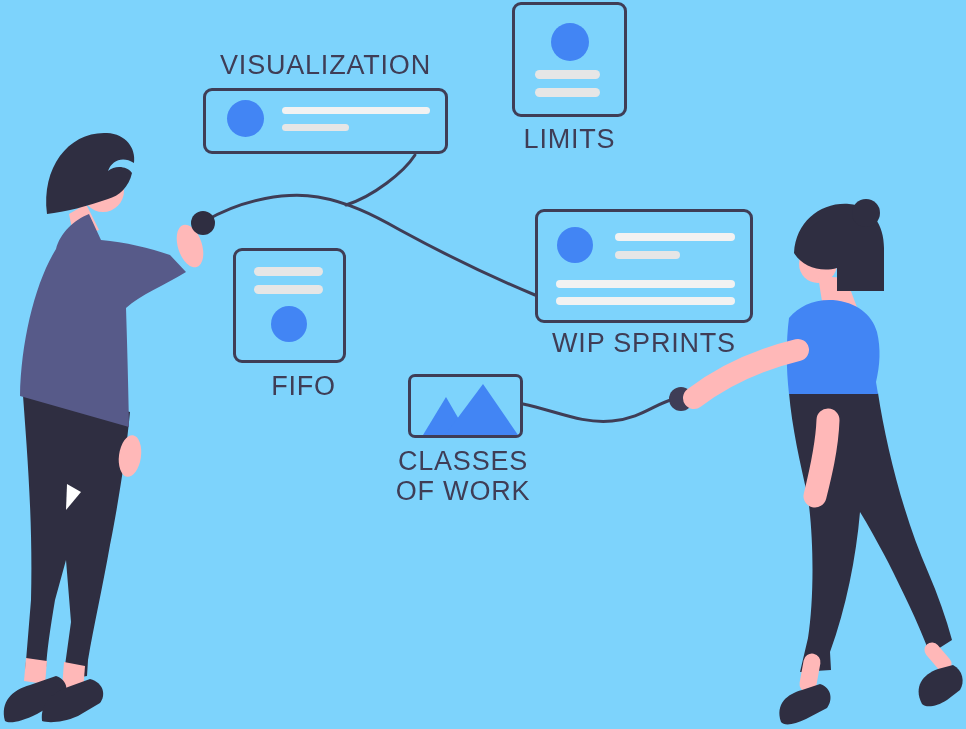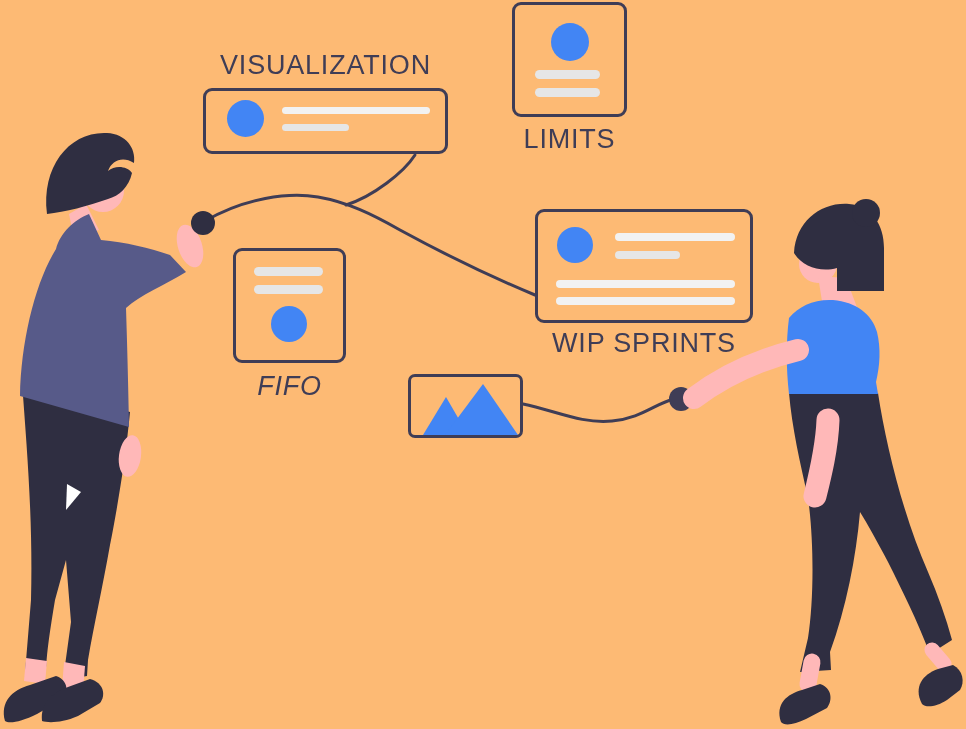--- a/index.html
+++ b/index.html
@@ -1,19 +1,19 @@
 <!DOCTYPE html>
 <html><head>
 <meta charset="utf-8">
 <style>
   html,body{margin:0;padding:0;background:#ffffff;}
   .scene{
     position:relative;
     width:966px;height:729px;
-    background:#fdba74;
+    background:#7dd3fc;
     overflow:hidden;
     font-family:"Liberation Sans", sans-serif;
   }
   .layer{position:absolute;left:0;top:0;}
   .card{
     position:absolute;
     border:3px solid #3f3d56;
     border-radius:9px;
     box-sizing:border-box;
     background:transparent;
@@ -31,21 +31,21 @@
     text-align:center;
     line-height:30px;
     white-space:nowrap;
   }
   
   #card-visualization{left:203px;top:88px;width:245px;height:66px;}
   #label-visualization{left:178px;top:50px;width:295px;}
   #card-sprints{left:512px;top:2px;width:115px;height:115px;}
   #label-sprints{left:482px;top:124px;width:175px;}
   #card-fifo{left:233px;top:248px;width:113px;height:115px;}
-  #label-fifo{left:218px;top:371px;width:143px;font-style:italic;}
+  #label-fifo{left:232px;top:371px;width:143px;}
   #card-wip{left:535px;top:209px;width:218px;height:114px;}
   #label-wip{left:544px;top:328px;width:200px;}
   #card-classes{left:408px;top:374px;width:115px;height:64px;border-radius:7px;}
   #label-classes{left:380px;top:446px;width:166px;}
   .mountains{position:absolute;left:0;bottom:0;}
 </style>
 </head>
 <body>
 
 <div class="scene">
@@ -120,14 +120,18 @@
     <span class="bar light" style="left:18px;top:85px;width:179px;height:8px;"></span>
   </div>
   <div class="node-label" id="label-wip">WIP SPRINTS</div>
 
   <div class="card" id="card-classes">
     <svg class="mountains" width="109" height="58" viewBox="0 0 109 58">
       <polygon points="12,58 35,20 57,58" fill="#4285f4"></polygon>
       <polygon points="34,58 72,7 107,58" fill="#4285f4"></polygon>
     </svg>
   </div>
+  <div class="node-label" id="label-classes">
+    <span style="display:block">CLASSES</span>
+    <span style="display:block">OF WORK</span>
+  </div>
 
 </div>
 
 </body></html>

